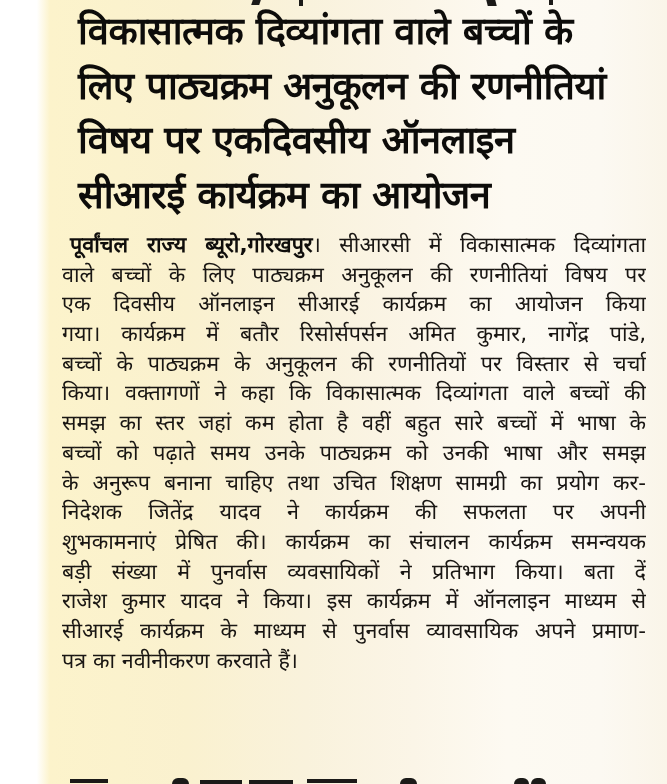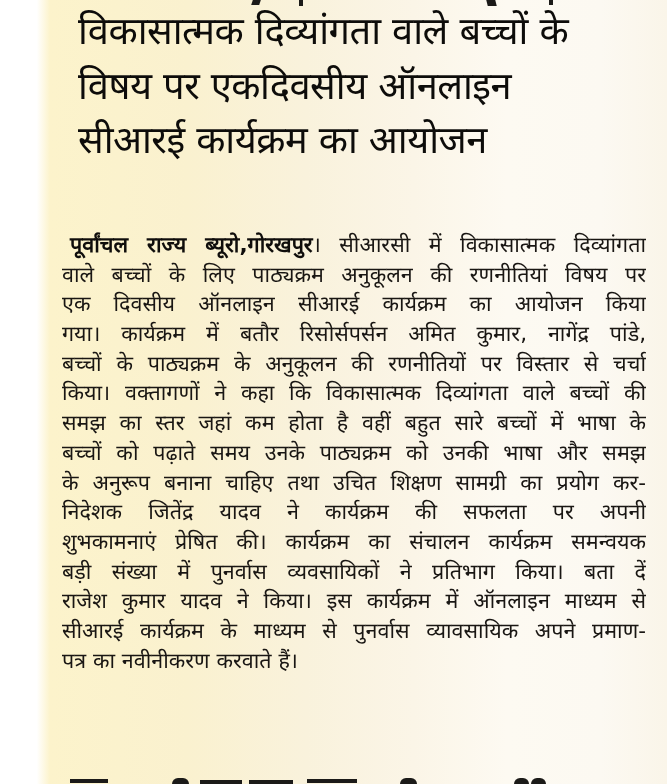--- a/index.html
+++ b/index.html
@@ -17,21 +17,21 @@
   }
 
   
   .headline {
     position: absolute;
     left: 78px; top: 4px;
     width: 574px;
     margin: 0;
     font-size: 38px;
     line-height: 54.5px;
-    font-weight: 400;
+    font-weight: 700;
     color: #0d0c0a;
     letter-spacing: -0.5px;
   }
   .hl-line { white-space: nowrap; }
 
   
   .body-copy {
     position: absolute;
     left: 62px; top: 230px;
     width: 584px;
@@ -71,20 +71,21 @@
 
 <div class="page">
 
   <div class="artifact tm1"></div>
   <div class="artifact tm2"></div>
   <div class="artifact tm3"></div>
   <div class="artifact tm4"></div>
 
   <h1 class="headline">
     <div class="hl-line">विकासात्मक दिव्यांगता वाले बच्चों के</div>
+    <div class="hl-line">लिए पाठ्यक्रम अनुकूलन की रणनीतियां</div>
     <div class="hl-line">विषय पर एकदिवसीय ऑनलाइन</div>
     <div class="hl-line">सीआरई कार्यक्रम का आयोजन</div>
   </h1>
 
   <div class="body-copy">
     <div class="body-line"><span class="dateline">पूर्वांचल राज्य ब्यूरो,गोरखपुर</span><span>। सीआरसी में विकासात्मक दिव्यांगता</span></div>
     <div class="body-line">वाले बच्चों के लिए पाठ्यक्रम अनुकूलन की रणनीतियां विषय पर</div>
     <div class="body-line">एक दिवसीय ऑनलाइन सीआरई कार्यक्रम का आयोजन किया</div>
     <div class="body-line">गया। कार्यक्रम में बतौर रिसोर्सपर्सन अमित कुमार, नागेंद्र पांडे,</div>
     <div class="body-line">बच्चों के पाठ्यक्रम के अनुकूलन की रणनीतियों पर विस्तार से चर्चा</div>

